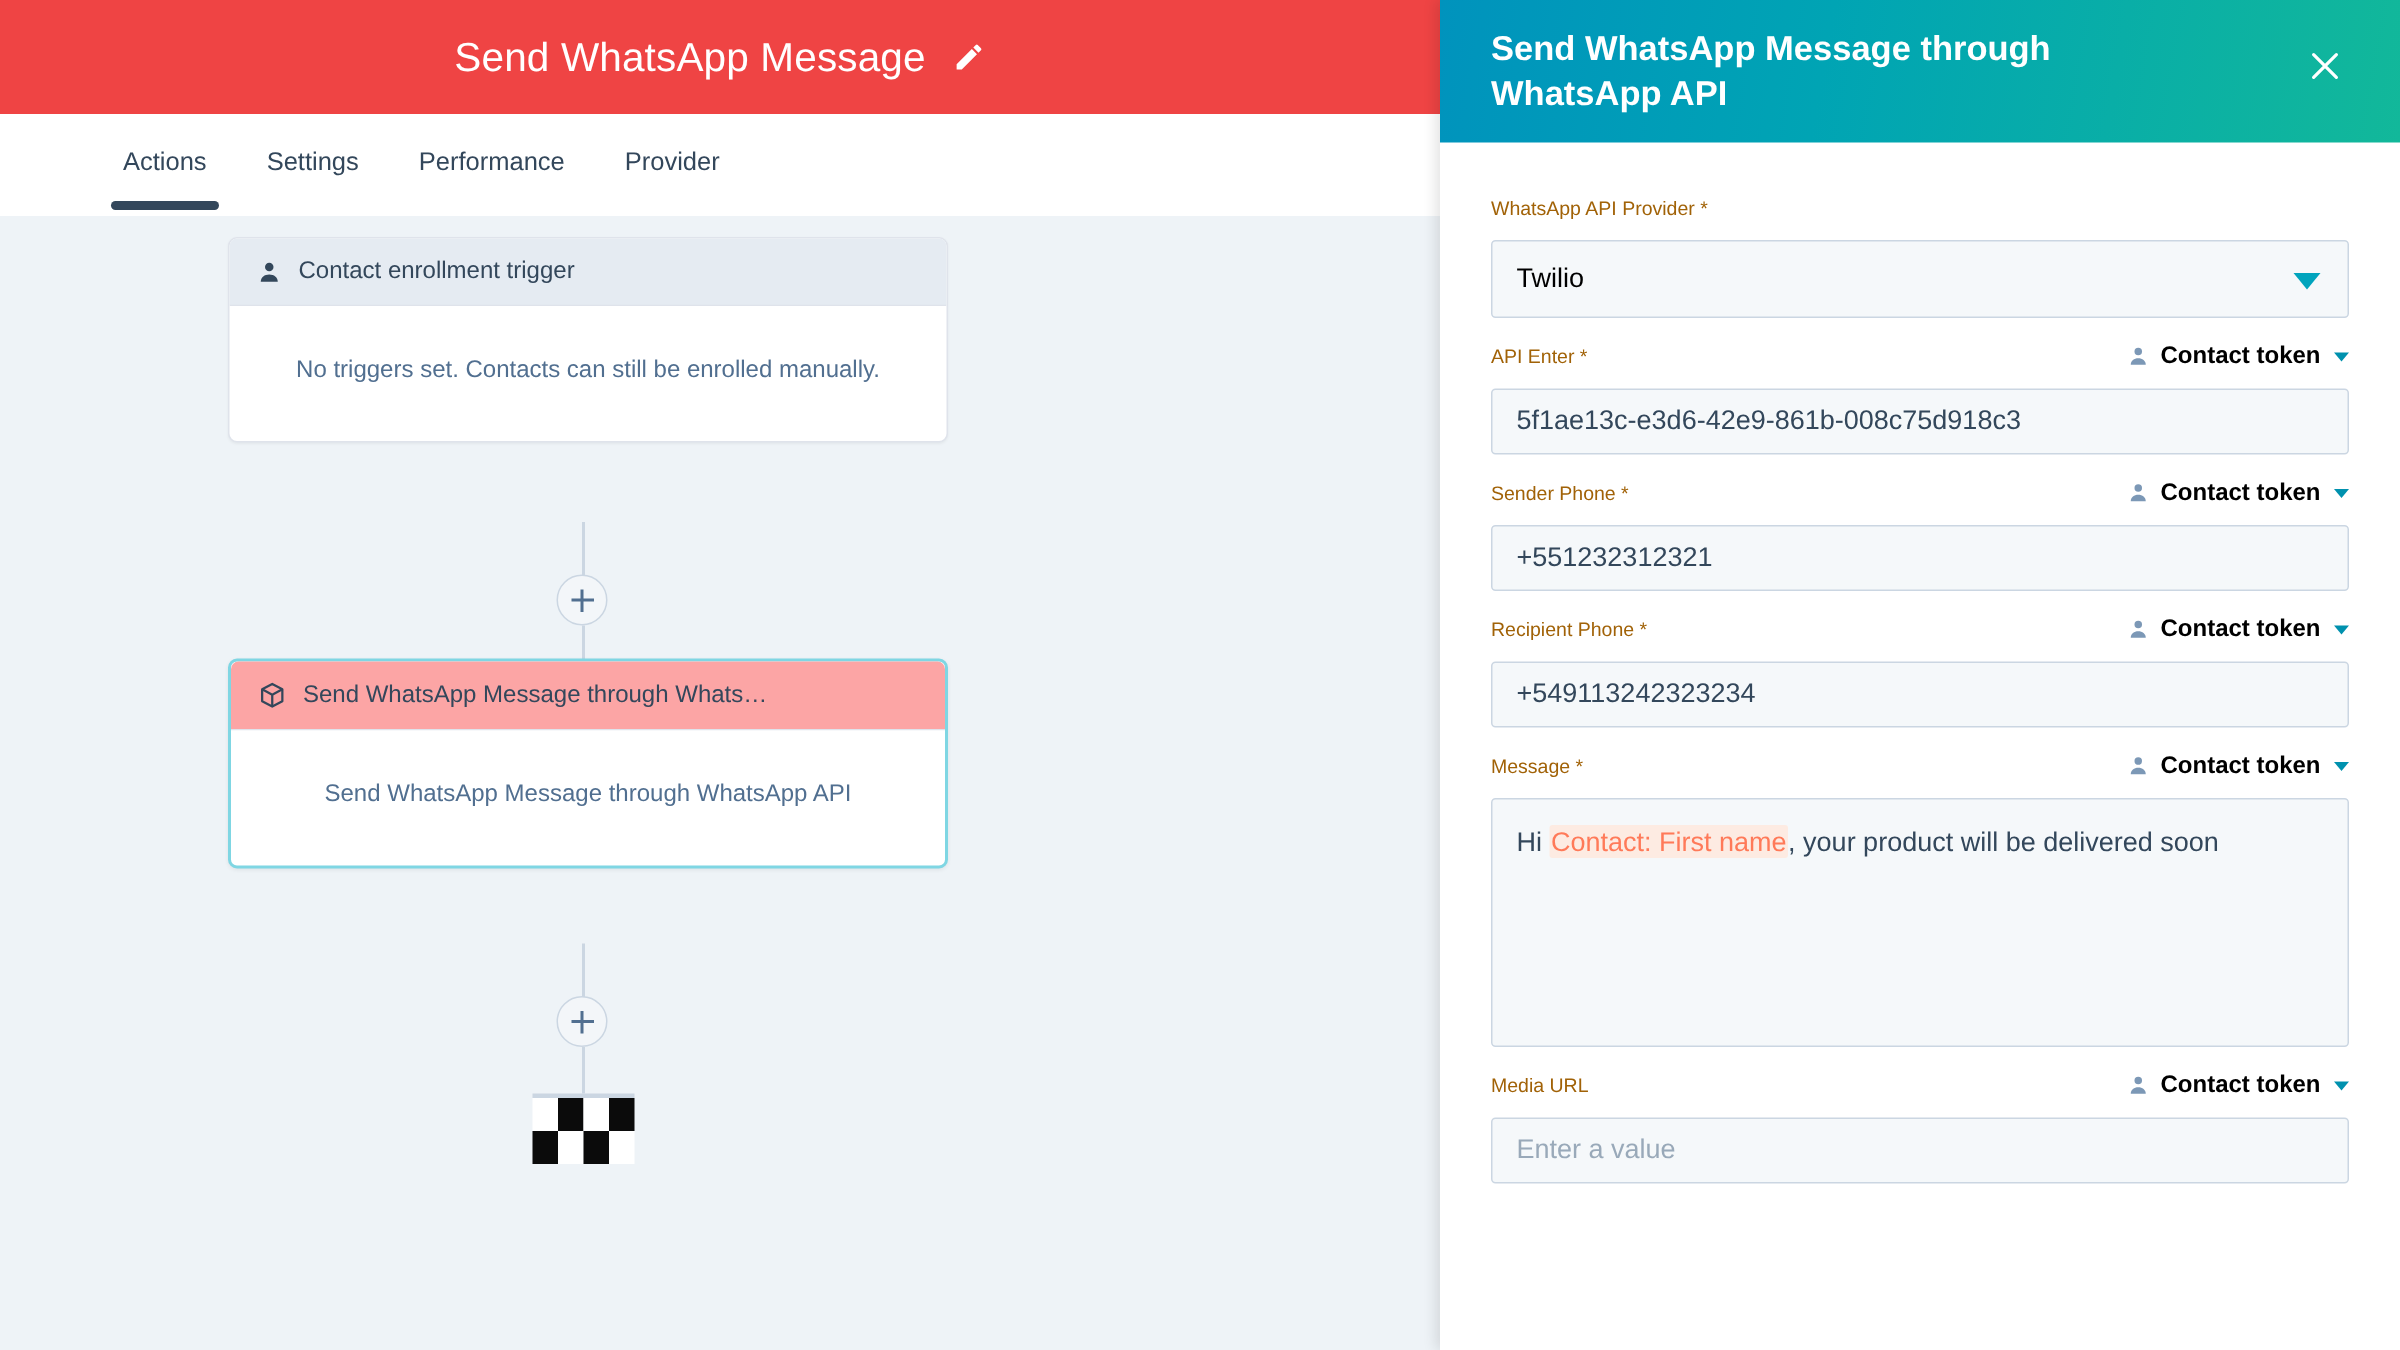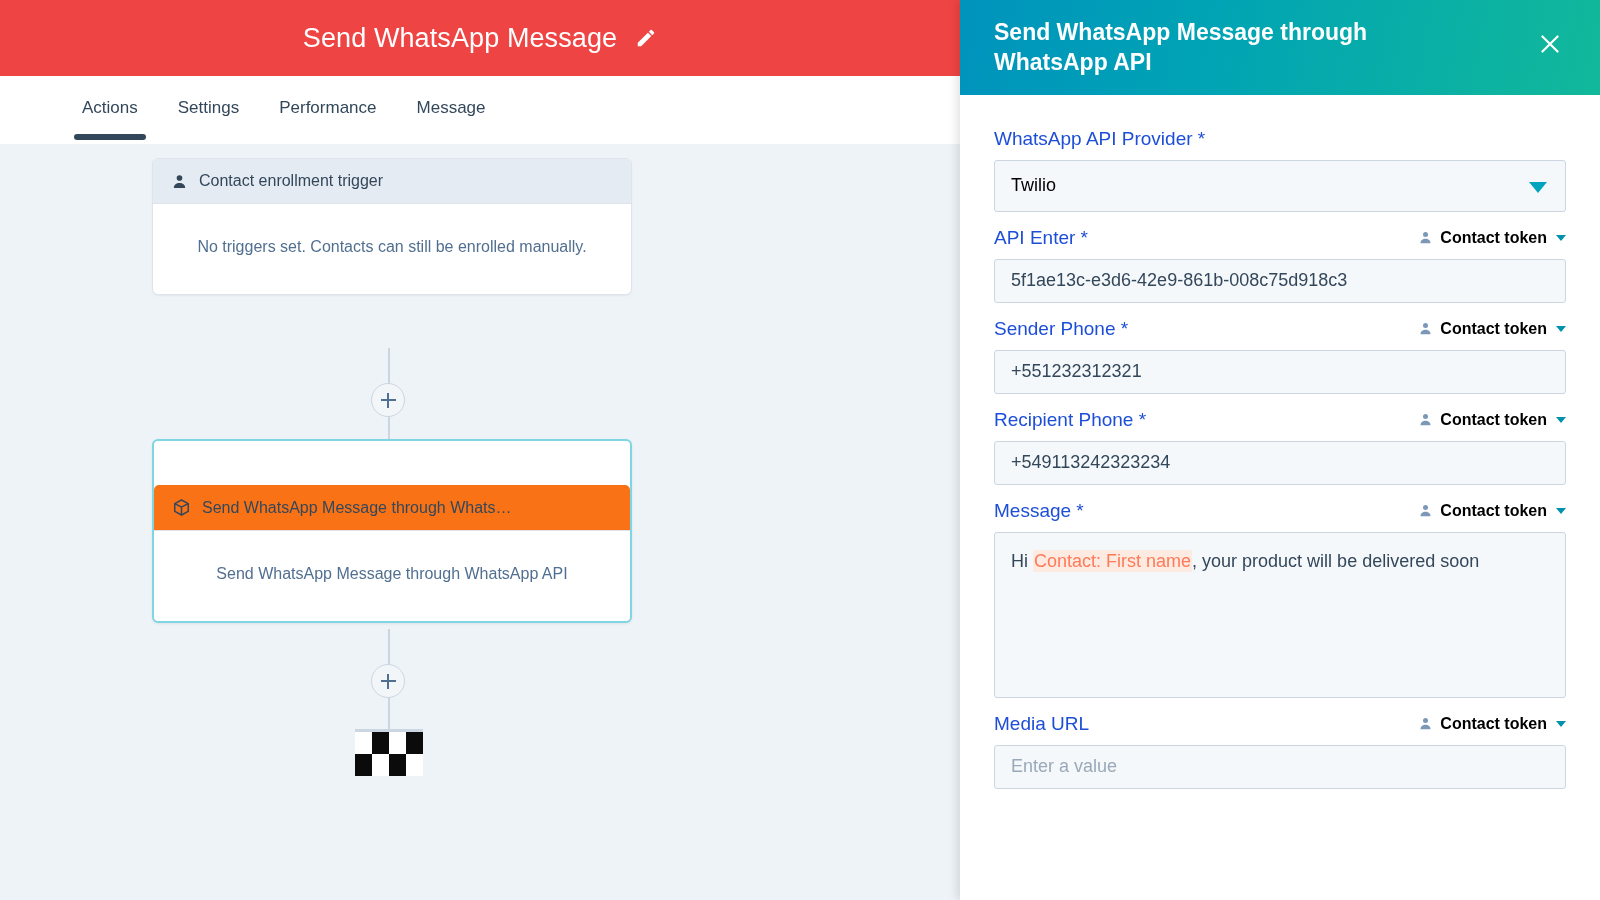--- a/index.html
+++ b/index.html
@@ -80,21 +80,21 @@
     gap: 11px;
     padding: 13px 18px;
     border-bottom: 1px solid #dfe3eb;
     border-radius: 5px 5px 0 0;
     font-size: 16px;
     color: #33475b;
     white-space: nowrap;
     overflow: hidden;
   }
   .node-head.trigger { background: #e5ebf2; }
-  .node-head.action  { background: #f97316; margin-top: 44px; }
+  .node-head.action  { background: #fca5a5; }
   .node-body {
     padding: 30px 42px 34px;
     text-align: center;
     font-size: 16px;
     line-height: 1.62;
     color: #516f90;
   }
 
   .connector {
     position: absolute;
@@ -164,22 +164,22 @@
     padding: 32px 34px 10px 34px;
   }
 
   .field { margin-bottom: 14px; }
   .field-row {
     display: flex; align-items: center; justify-content: space-between;
     margin-bottom: 9px;
     min-height: 24px;
   }
   .field-label {
-    font-size: 19px;
-    color: #1d4ed8;
+    font-size: 13px;
+    color: #a16207;
   }
   .token-btn {
     display: flex; align-items: center; gap: 7px;
     color: #000000;
     font-size: 16px;
     font-weight: bold;
     cursor: pointer;
     white-space: nowrap;
   }
   .token-caret {
@@ -261,21 +261,21 @@
   <div class="tab active">
     <span>Actions</span>
   </div>
   <div class="tab">
     <span>Settings</span>
   </div>
   <div class="tab">
     <span>Performance</span>
   </div>
   <div class="tab">
-    <span>Message</span>
+    <span>Provider</span>
   </div>
 </div>
 
 <div class="canvas">
 
   <div class="node" style="top:14px;">
     <div class="node-head trigger">
       <span>
         <svg width="17" height="17" viewBox="0 0 24 24" fill="#33475b">
           <circle cx="12" cy="7" r="4"></circle>

